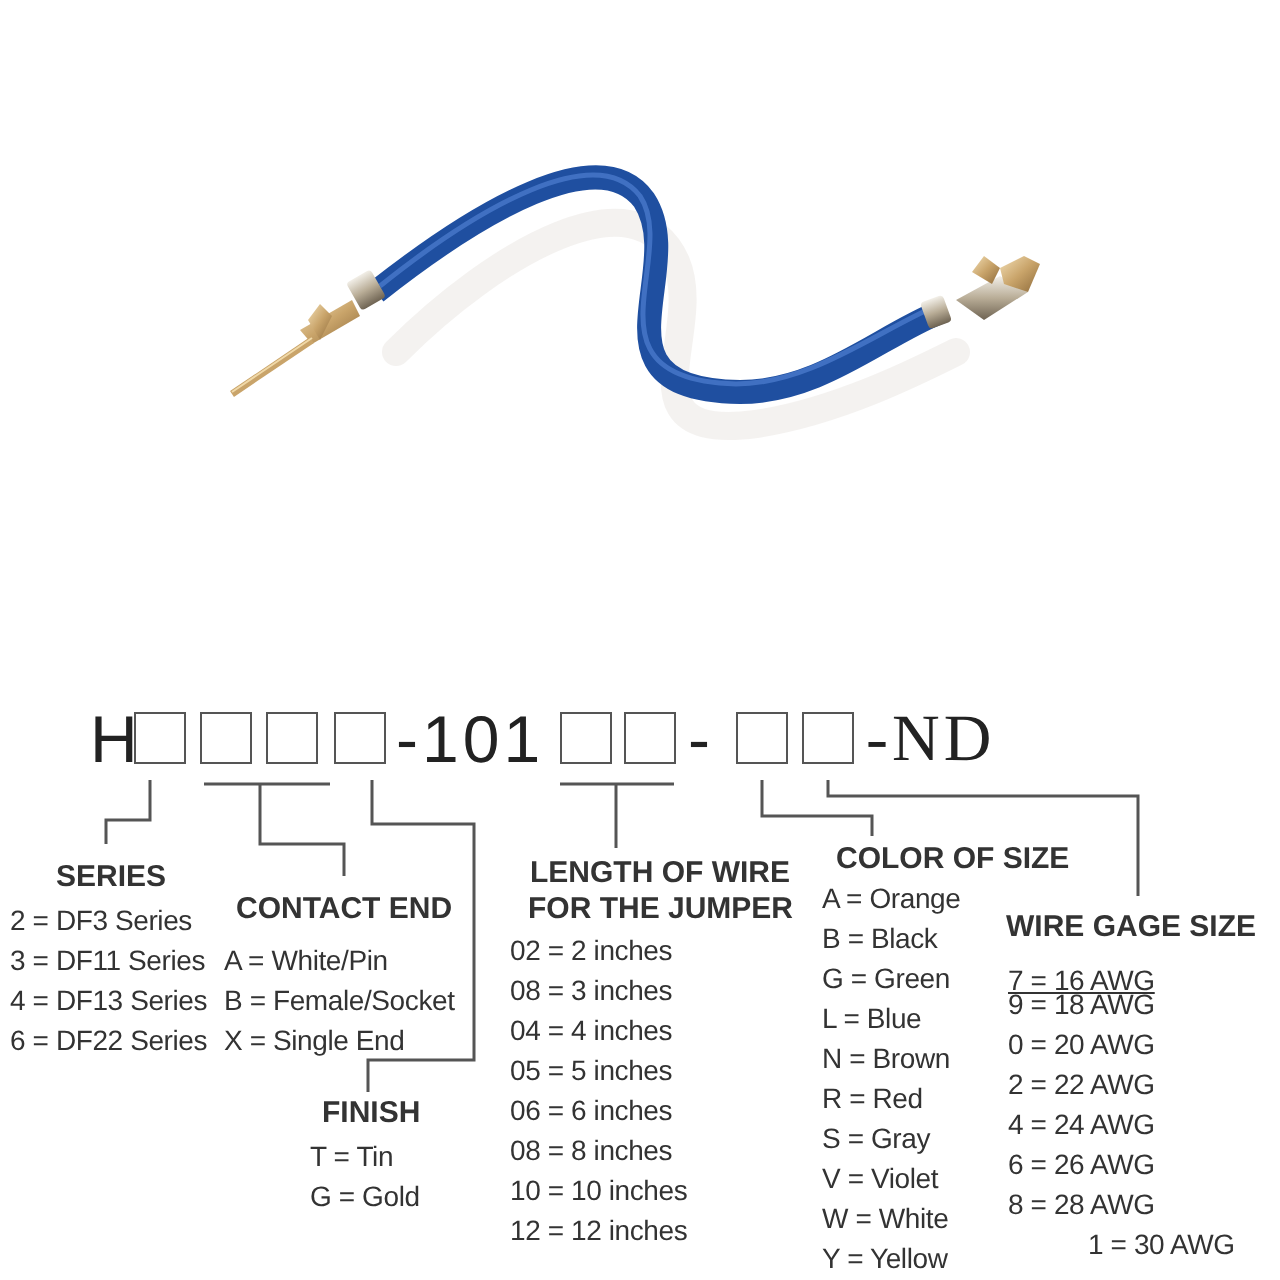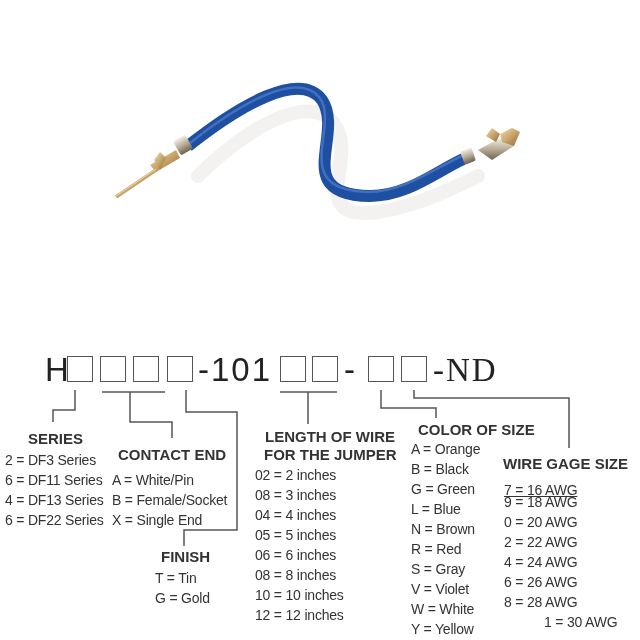--- a/index.html
+++ b/index.html
@@ -77,21 +77,21 @@
     <line x1="308" y1="392" x2="308" y2="424"></line>
 
     <polyline points="381,390 381,408 436,408 436,418"></polyline>
 
     <polyline points="414,390 414,398 569,398 569,448"></polyline>
   </g>
 </svg>
 
 <div class="hdr" style="left:28px; top:430px;">SERIES</div>
 <div class="item" style="left:5px; top:452px;">2 = DF3 Series</div>
-<div class="item" style="left:5px; top:472px;">6 = DF11 Series</div>
+<div class="item" style="left:5px; top:472px;">3 = DF11 Series</div>
 <div class="item" style="left:5px; top:492px;">4 = DF13 Series</div>
 <div class="item" style="left:5px; top:512px;">6 = DF22 Series</div>
 
 <div class="hdr" style="left:118px; top:446px;">CONTACT END</div>
 <div class="item" style="left:112px; top:472px;">A = White/Pin</div>
 <div class="item" style="left:112px; top:492px;">B = Female/Socket</div>
 <div class="item" style="left:112px; top:512px;">X = Single End</div>
 
 <div class="hdr" style="left:161px; top:548px;">FINISH</div>
 <div class="item" style="left:155px; top:570px;">T = Tin</div>

